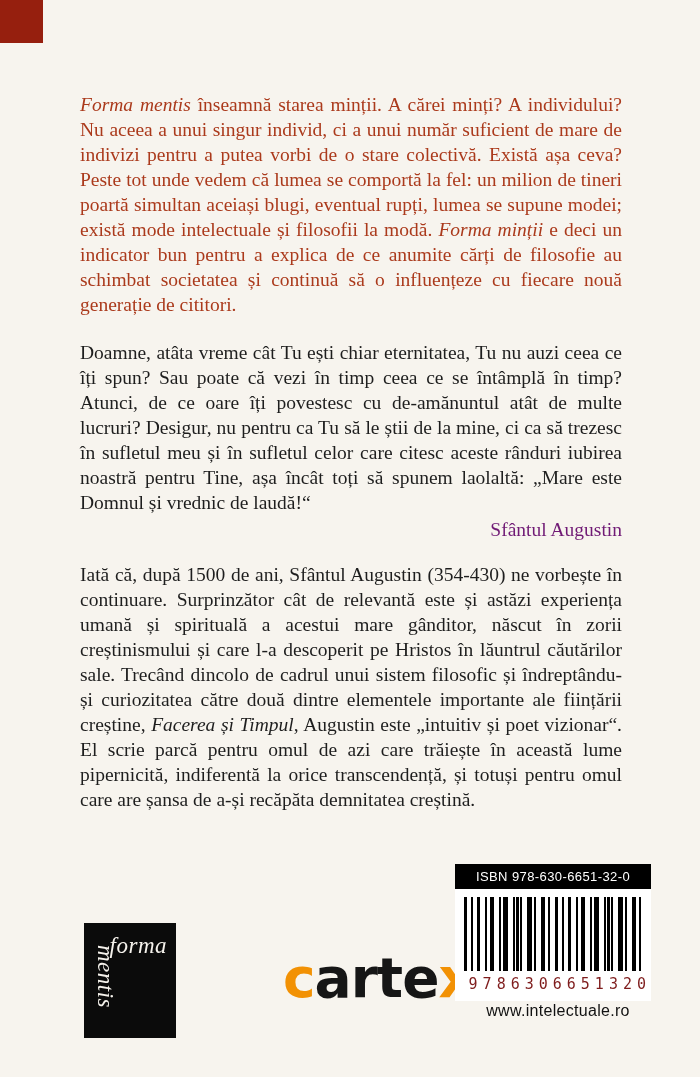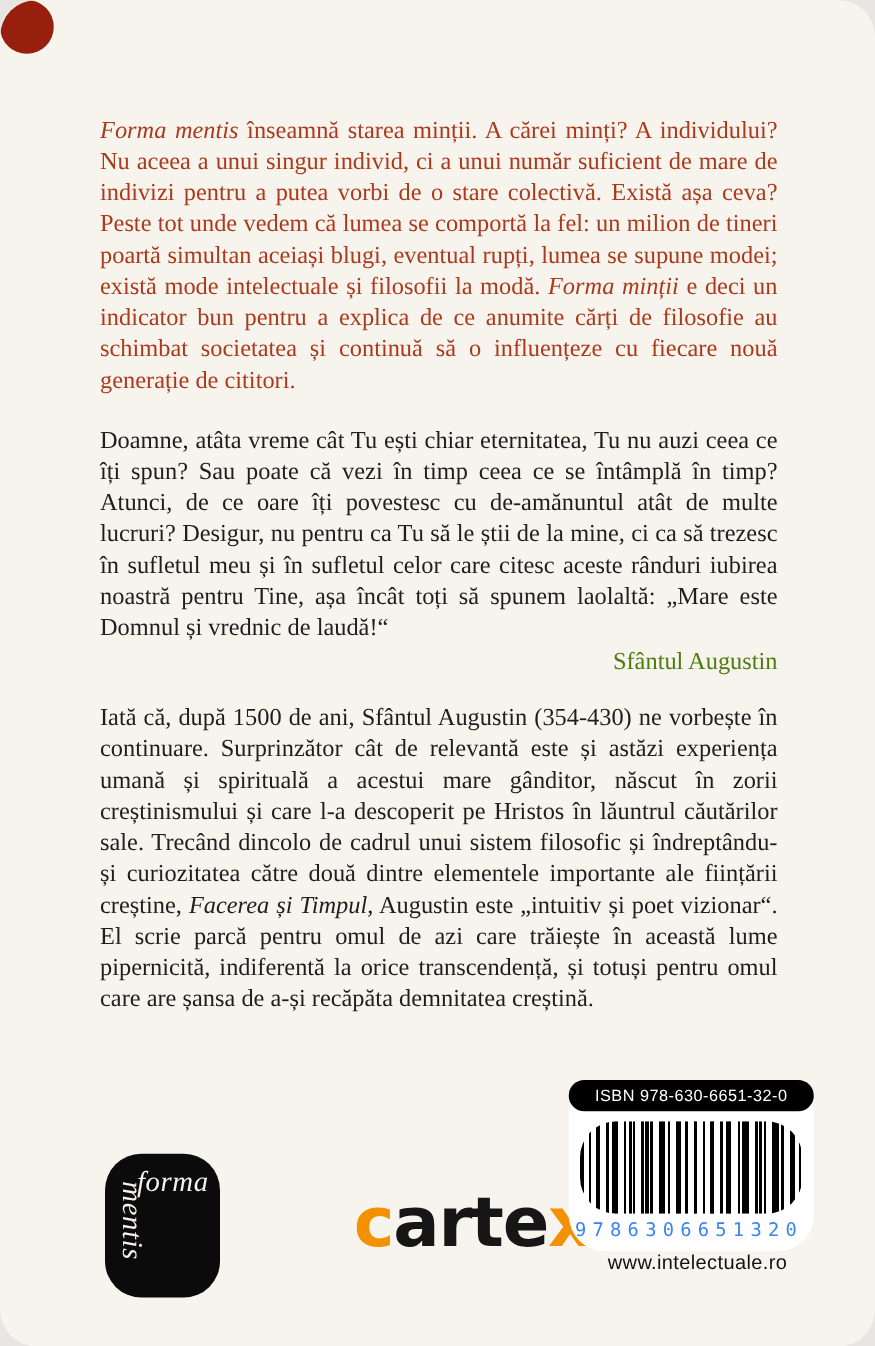--- a/index.html
+++ b/index.html
@@ -1,15 +1,15 @@
 <!DOCTYPE html>
 <html lang="ro"><head>
 <meta charset="utf-8">
 <style>
-  * { margin:0; padding:0; box-sizing:border-box;border-radius:29px; }
+  * { margin:0; padding:0; box-sizing:border-box; }
   body {
     font-family:"Liberation Serif", serif;
     background:#e8e6e2;
   }
   .cover {
     position:relative;
     width:700px; height:1077px;
     background:#f7f4ee;
     overflow:hidden;
     margin:0 auto;
@@ -30,21 +30,21 @@
     text-align:justify;
     color:#1e1e1e;
   }
   p.red { color:#ab3a1c; }
   p.intro { margin-bottom:23px; }
   p.quote { margin-bottom:2px; }
   .attribution {
     font-size:19.5px;
     line-height:25px;
     text-align:right;
-    color:#4d7c0f;
+    color:#701a75;
     margin-bottom:20px;
   }
   em { font-style:italic; }
 
   
   .logo-fm {
     position:absolute;
     left:84px; top:923px;
     width:92px; height:115px;
     background:#0b0b0b;
@@ -104,23 +104,23 @@
     margin:8px 9px 0 9px;
     background-color:#ffffff;
     background-image:
       repeating-linear-gradient(90deg,#000 0 2px,transparent 2px 7px),
       repeating-linear-gradient(90deg,#000 0 3px,transparent 3px 13px);
   }
   .digits {
     font-family:"DejaVu Sans Mono", monospace;
     font-size:15px;
     letter-spacing:5px;
-    text-align:left;
+    text-align:right;
     padding:4px 0 8px 5px;
-    color:#3b82f6;
+    color:#7f1d1d;
   }
   .website {
     position:absolute;
     left:455px; top:1002px;
     width:206px;
     text-align:center;
     font-family:"Liberation Sans", sans-serif;
     font-size:16px;
     color:#111;
     letter-spacing:0.3px;

